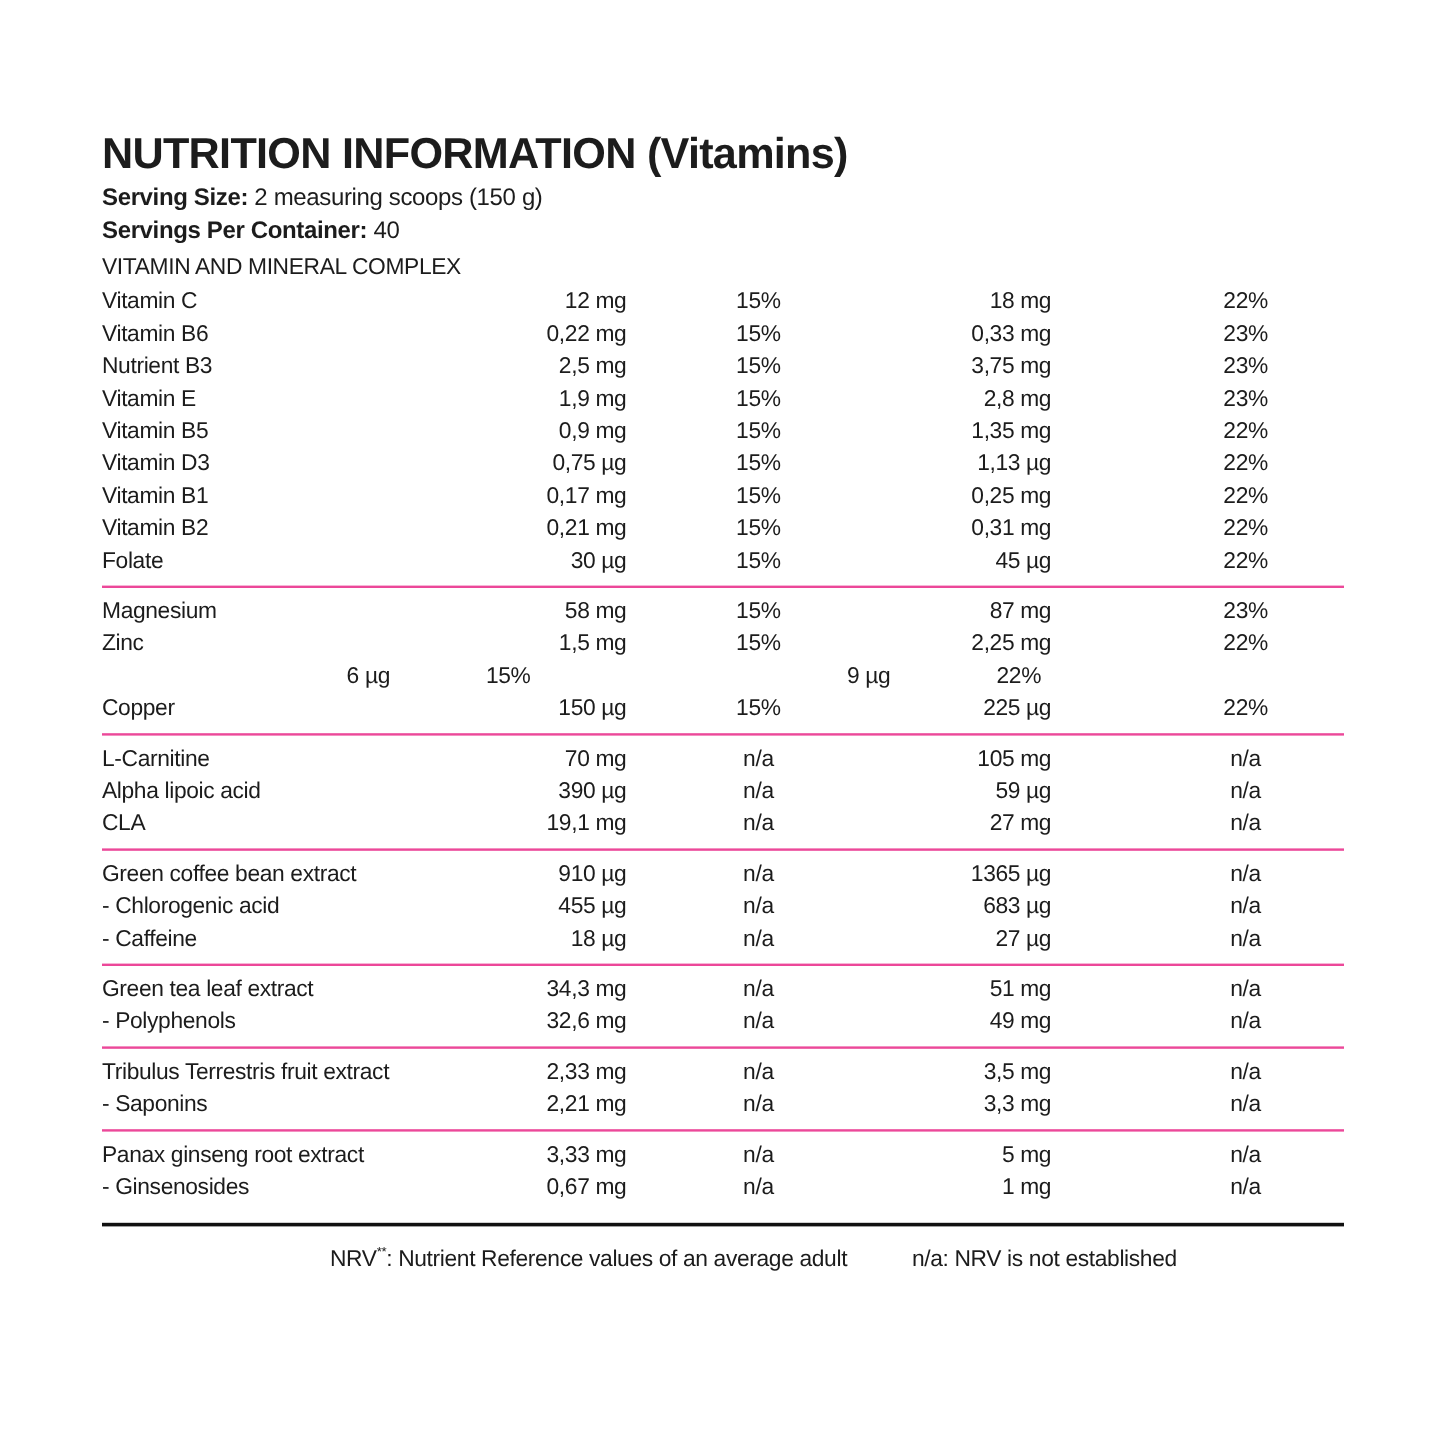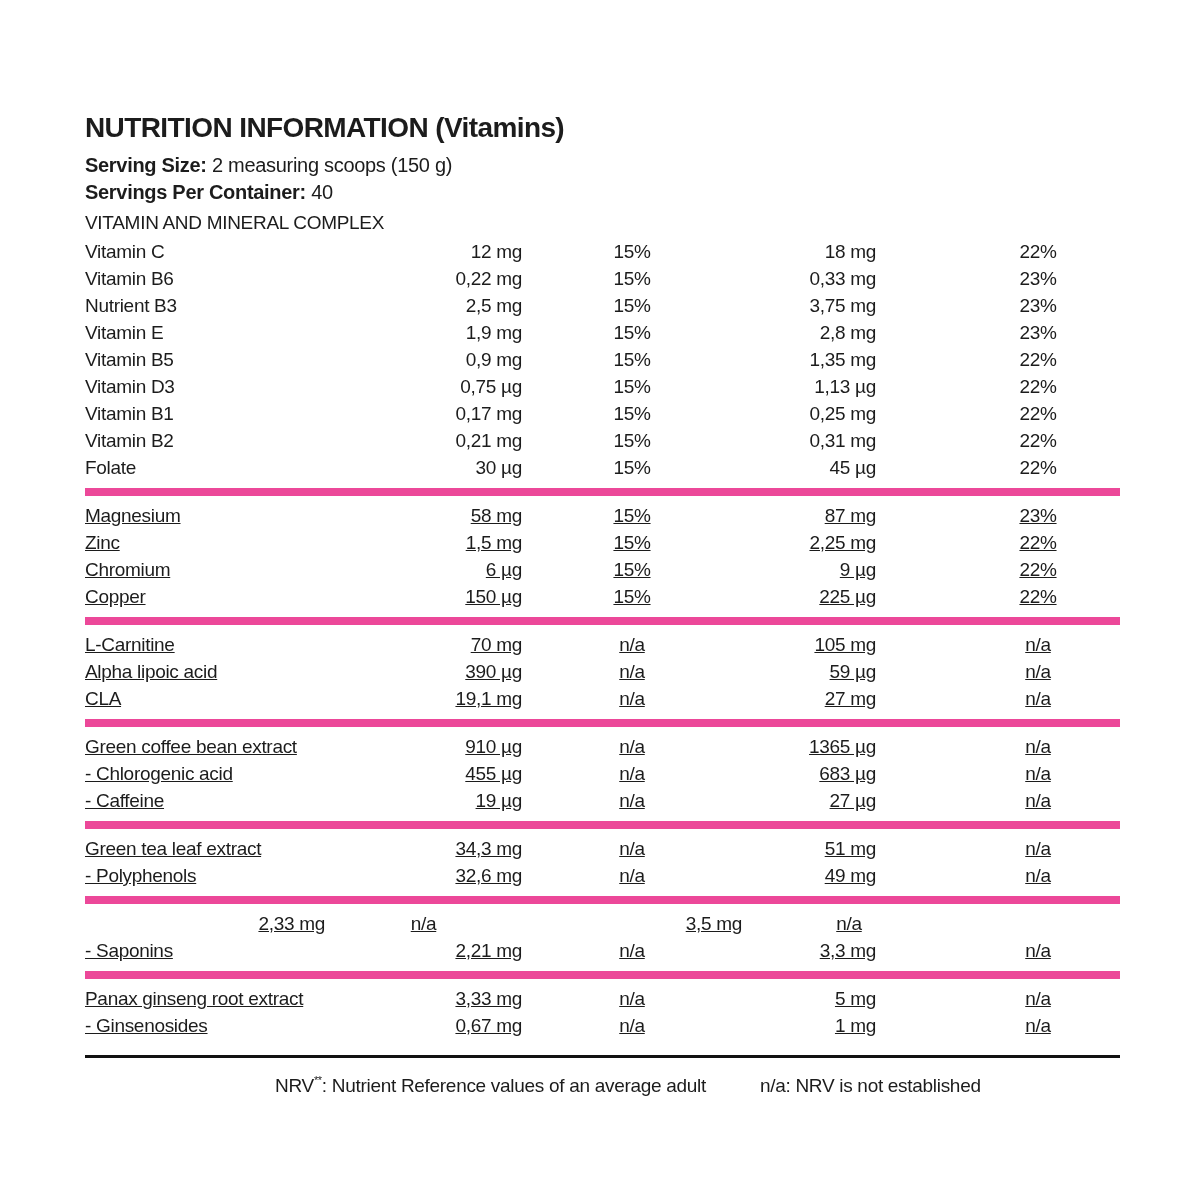--- a/index.html
+++ b/index.html
@@ -9,21 +9,21 @@
     font-family: "Liberation Sans", sans-serif;
     color: #1c1c1c;
     letter-spacing: -0.3px;
   }
   .page {
     position: absolute;
     left: 85px; top: 112px;
     width: 1035px;
   }
   .title {
-    font-size: 28px;
+    font-size: 36px;
     font-weight: bold;
     letter-spacing: -0.6px;
     margin: 0 0 8px 0;
     line-height: 32px;
   }
   .meta { font-size: 20px; line-height: 27px; }
   .meta .b { font-weight: bold; }
 
   .thead {
     position: relative;
@@ -59,24 +59,23 @@
     font-weight: normal;
     line-height: 30px;
     padding-top: 2px;
   }
 
   .tbody {
     border-bottom: 3px solid #111;
     padding-bottom: 16px;
   }
   .group + .group {
-    border-top: 8px solid #ec4899;
+    border-top: 2px solid #ec4899;
     margin-top: 7px;
     padding-top: 6px;
-    text-decoration: underline;
   }
   .row {
     display: grid;
     grid-template-columns: 240px 197px 220px 134px 244px;
     font-size: 19px;
     line-height: 27px;
   }
   .row .c { white-space: nowrap; }
   .c1 { text-align: left; }
   .c2, .c4 { text-align: right; }
@@ -187,21 +186,20 @@
     <span class="c c5">23%</span>
   </div>
         <div class="row">
     <span class="c c1">Zinc</span>
     <span class="c c2">1,5 mg</span>
     <span class="c c3">15%</span>
     <span class="c c4">2,25 mg</span>
     <span class="c c5">22%</span>
   </div>
         <div class="row">
-    <span class="c c1">Chromium</span>
     <span class="c c2">6 µg</span>
     <span class="c c3">15%</span>
     <span class="c c4">9 µg</span>
     <span class="c c5">22%</span>
   </div>
         <div class="row">
     <span class="c c1">Copper</span>
     <span class="c c2">150 µg</span>
     <span class="c c3">15%</span>
     <span class="c c4">225 µg</span>
@@ -241,21 +239,21 @@
   </div>
         <div class="row">
     <span class="c c1">- Chlorogenic acid</span>
     <span class="c c2">455 µg</span>
     <span class="c c3">n/a</span>
     <span class="c c4">683 µg</span>
     <span class="c c5">n/a</span>
   </div>
         <div class="row">
     <span class="c c1">- Caffeine</span>
-    <span class="c c2">19 µg</span>
+    <span class="c c2">18 µg</span>
     <span class="c c3">n/a</span>
     <span class="c c4">27 µg</span>
     <span class="c c5">n/a</span>
   </div>
       </div>
       <div class="group">
         <div class="row">
     <span class="c c1">Green tea leaf extract</span>
     <span class="c c2">34,3 mg</span>
     <span class="c c3">n/a</span>
@@ -265,20 +263,21 @@
         <div class="row">
     <span class="c c1">- Polyphenols</span>
     <span class="c c2">32,6 mg</span>
     <span class="c c3">n/a</span>
     <span class="c c4">49 mg</span>
     <span class="c c5">n/a</span>
   </div>
       </div>
       <div class="group">
         <div class="row">
+    <span class="c c1">Tribulus Terrestris fruit extract</span>
     <span class="c c2">2,33 mg</span>
     <span class="c c3">n/a</span>
     <span class="c c4">3,5 mg</span>
     <span class="c c5">n/a</span>
   </div>
         <div class="row">
     <span class="c c1">- Saponins</span>
     <span class="c c2">2,21 mg</span>
     <span class="c c3">n/a</span>
     <span class="c c4">3,3 mg</span>

